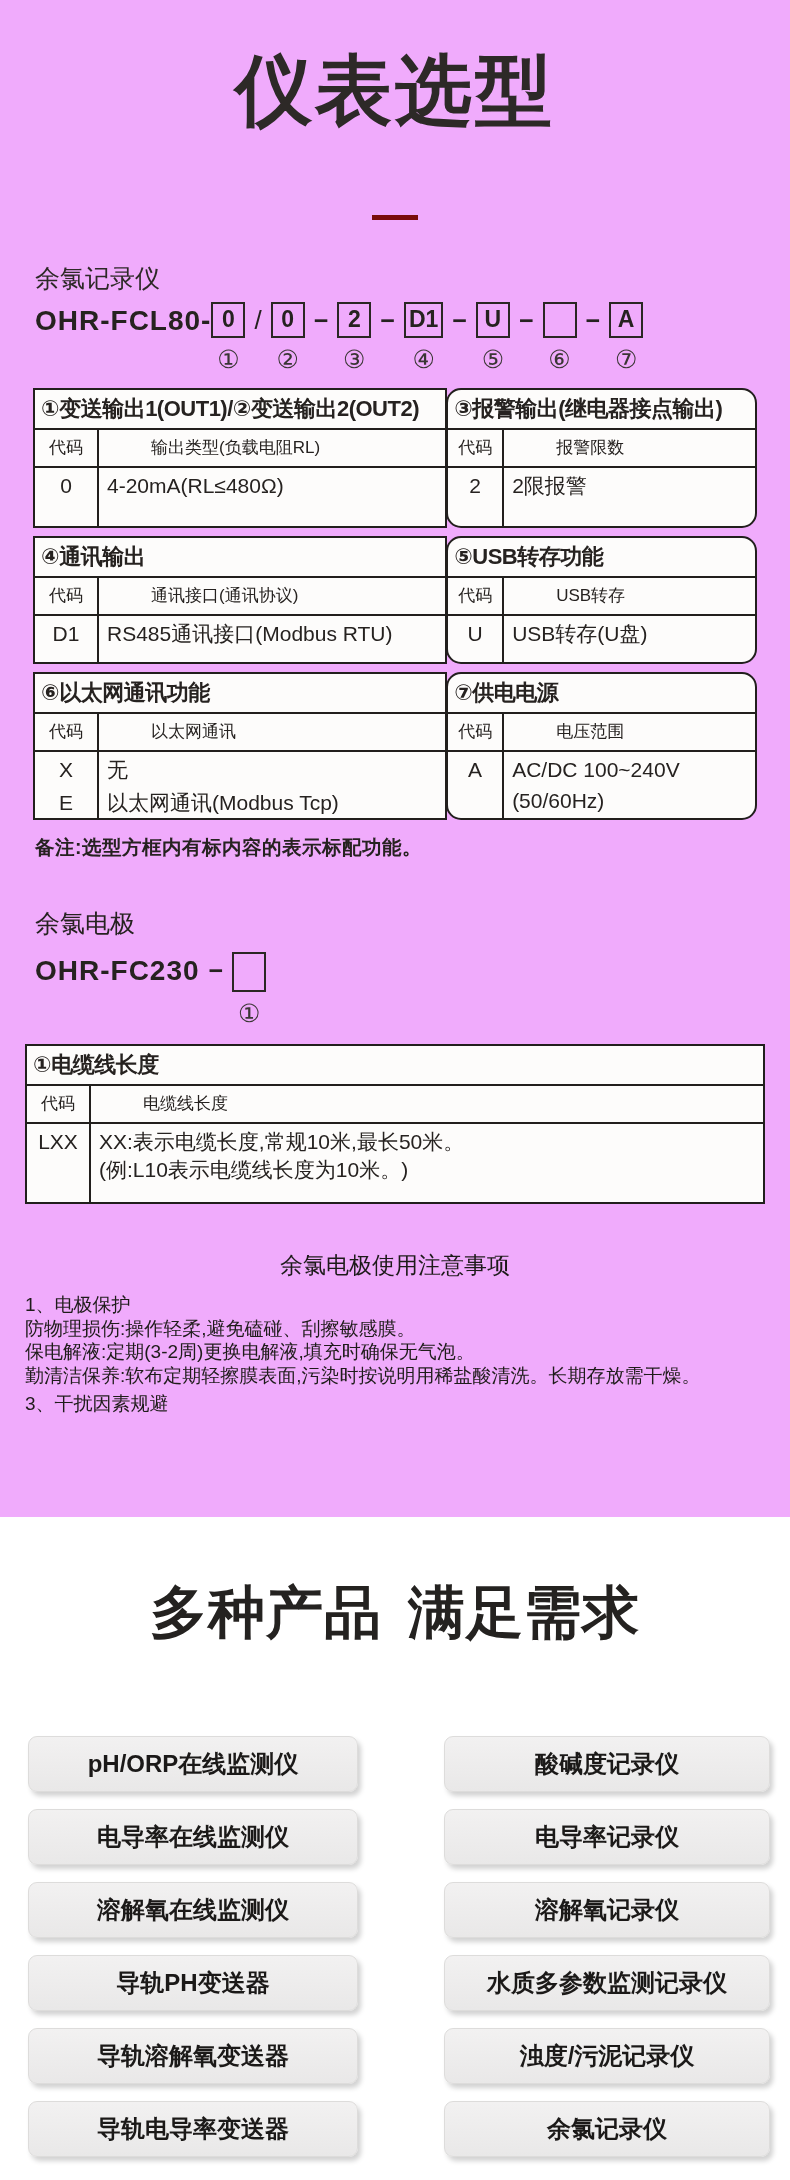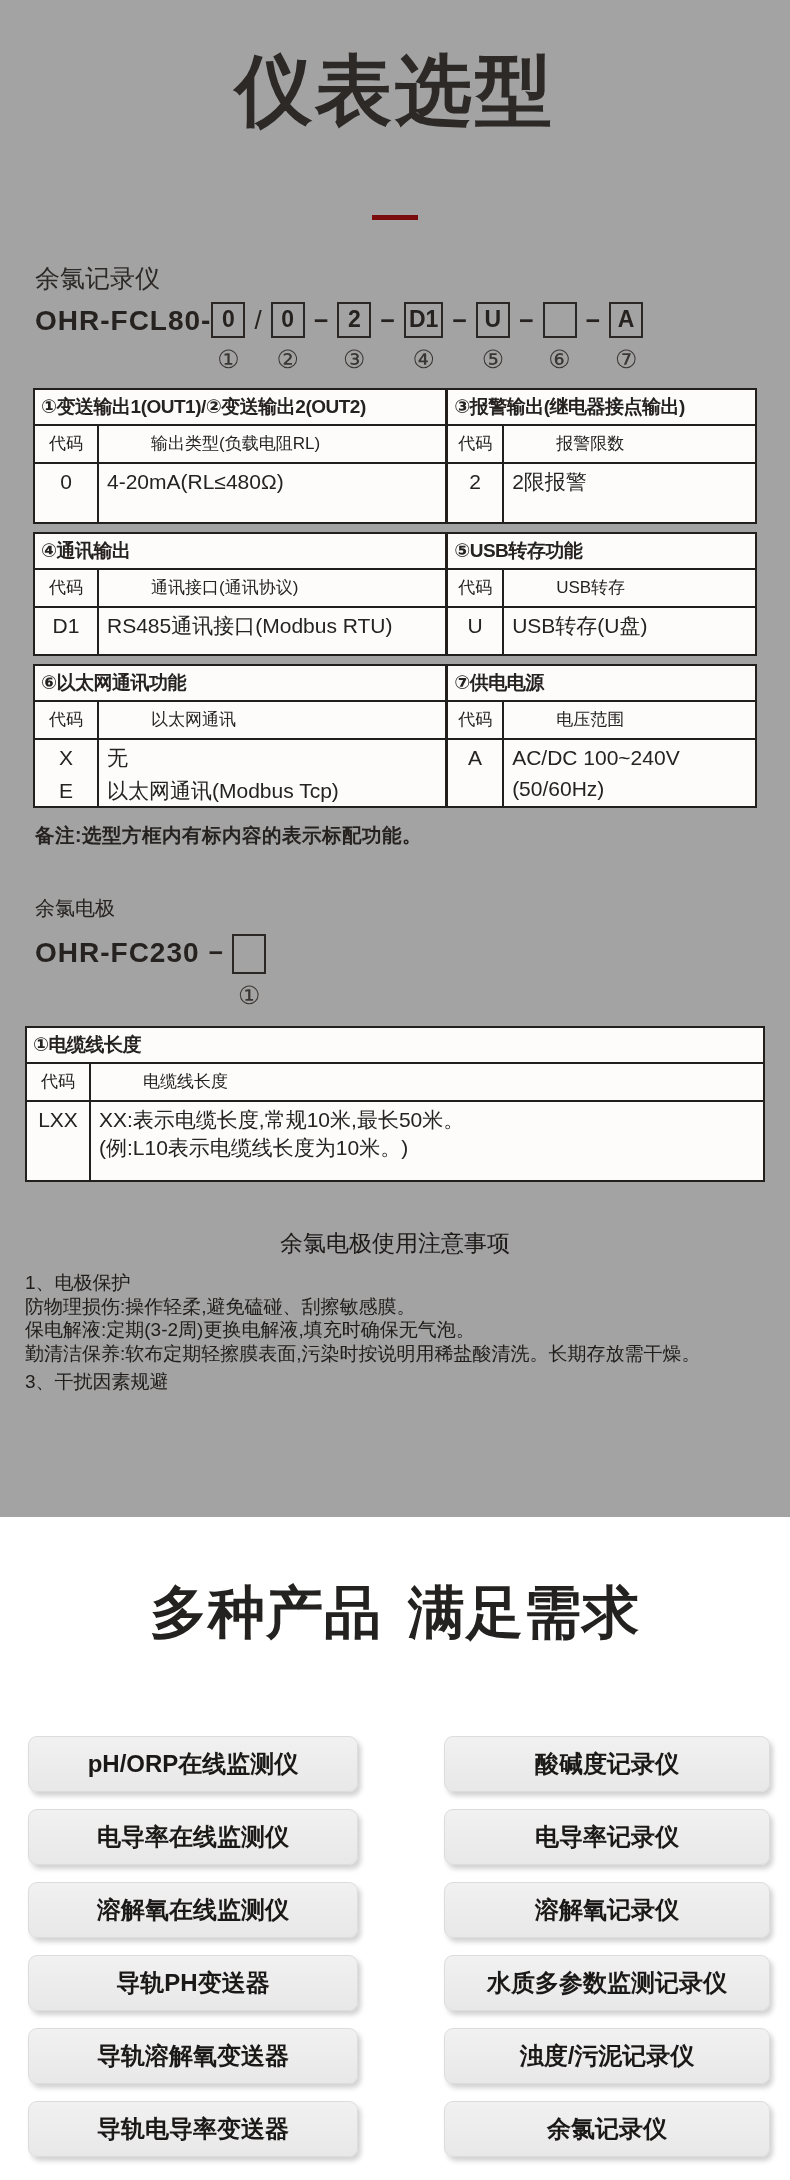--- a/index.html
+++ b/index.html
@@ -4,21 +4,21 @@
 <style>
   * { margin:0; padding:0; box-sizing:border-box; }
   html,body { width:790px; }
   body {
     font-family:"Liberation Sans","DejaVu Sans",sans-serif;
     color:#262220;
     background:#ffffff;
     width:790px; height:2180px;
     overflow:hidden;
   }
-  .top-section { width:790px; height:1517px; background:#a3a3a3; overflow:hidden; }
+  .top-section { width:790px; height:1517px; background:#f0abfc; overflow:hidden; }
   .bottom-section { width:790px; height:663px; background:#ffffff; overflow:hidden; }
 
   .page-title {
     padding-top:50px; text-align:center;
     font-size:77px; line-height:1.05; font-weight:800;
     letter-spacing:3px; color:#2d2927;
   }
   .title-underline { width:46px; height:5px; background:#7a0c0c; margin:84px auto 0; }
 
   .series-label { margin:42px 0 0 35px; font-size:25px; font-weight:500; color:#2d2927; }
@@ -33,23 +33,23 @@
     font-size:23px; font-weight:700; line-height:1;
   }
   .model-sep { line-height:36px; font-size:25px; font-weight:700; margin:0 9px; }
   .model-sep.slash { font-weight:400; font-size:26px; }
   .model-num { margin-top:9px; font-size:25px; font-family:"DejaVu Serif",serif; color:#3a3634; line-height:1; }
 
   .spec-tables { margin:16px 33px 0; }
   .spec-block { display:flex; margin-bottom:8px; }
   .sub-table { background:#fdfcfb; border:2px solid #221f1d; }
   .sub-left  { flex:0 0 57.2%; }
-  .sub-right { flex:1 1 auto; margin-left:-1px; }
+  .sub-right { flex:1 1 auto; margin-left:-1px;border-radius:15px; }
   .sub-header {
-    padding:4px 6px; font-size:19px; font-weight:700;
+    padding:4px 6px; font-size:22px; font-weight:700;
     border-bottom:2px solid #221f1d; white-space:nowrap; letter-spacing:-0.5px;
   }
   .sub-cols { display:flex; border-bottom:2px solid #221f1d; font-size:17px;gap:44px; }
   .sub-cols .code-cell { padding:4px 0; }
   .row { display:flex; font-size:21px; }
   .code-cell {
     flex:0 0 64px; text-align:center; border-right:2px solid #221f1d;
     padding-top:4px; line-height:28px;
   }
   .sub-right .code-cell { flex:0 0 56px; }
@@ -57,21 +57,21 @@
   .pre { white-space:pre-line; }
   .data-area-1 { min-height:58px; }
   .data-area-2 { min-height:46px; }
   .data-area-3 { min-height:66px; }
   .spec-block .row .code-cell, .spec-block .row .desc-cell { min-height:inherit; }
   .stack > .row + .row { border-top:none; }
   .row.h33 .code-cell, .row.h33 .desc-cell { padding-top:2px; line-height:31px; }
 
   .remark { margin:14px 0 0 35px; font-size:19.5px; font-weight:700; letter-spacing:0.5px; }
 
-  .electrode-label { margin:46px 0 0 35px; font-size:20px; font-weight:500;font-family:Liberation Serif, serif; }
+  .electrode-label { margin:46px 0 0 35px; font-size:25px; font-weight:500;font-family:Liberation Serif, serif; }
   .electrode-model { margin:12px 0 0 35px; }
   .electrode-model .model-box { height:40px; min-width:34px; }
   .electrode-table-wrap { margin:18px 25px 0; }
   .single-table { background:#fdfcfb; border:2px solid #221f1d; }
   .data-area-el { min-height:78px; }
 
   .notes { margin-top:46px; }
   .notes-title { text-align:center; font-size:23px; font-weight:500; color:#1d1a19; }
   .notes-body { margin:12px 25px 0; font-size:19px; line-height:23.5px; color:#1f1c1a; }
   .notes-group { margin-top:3px; }

